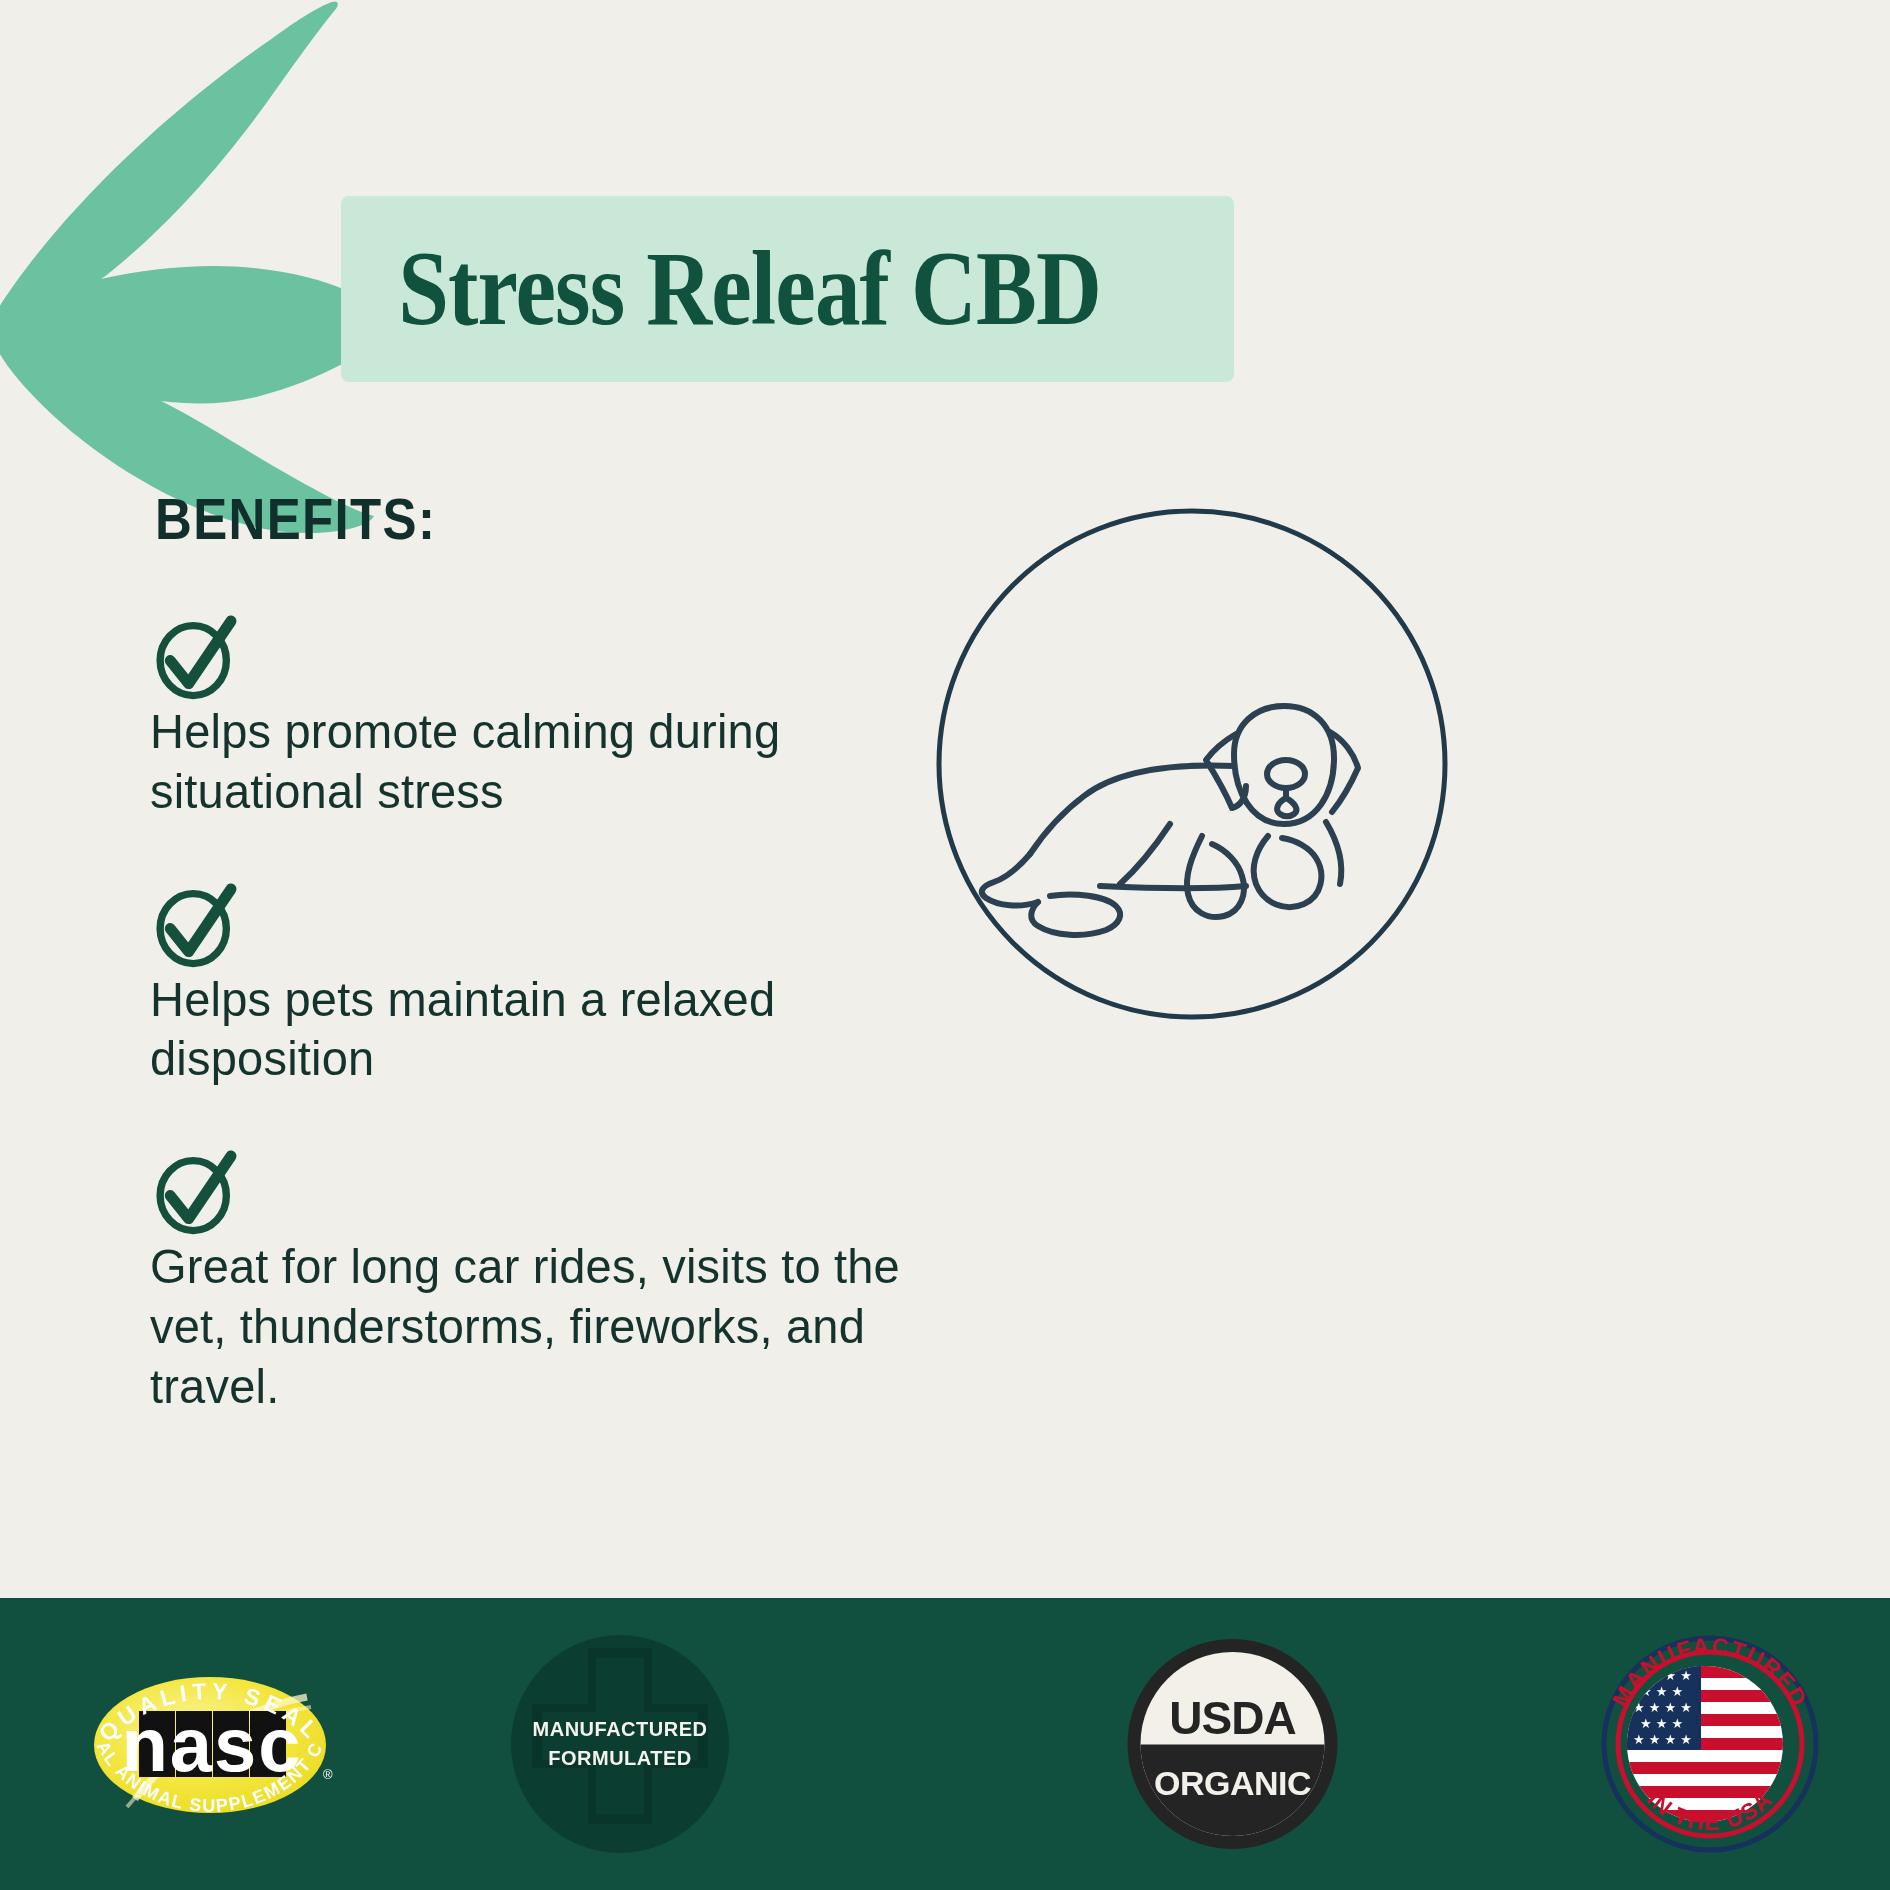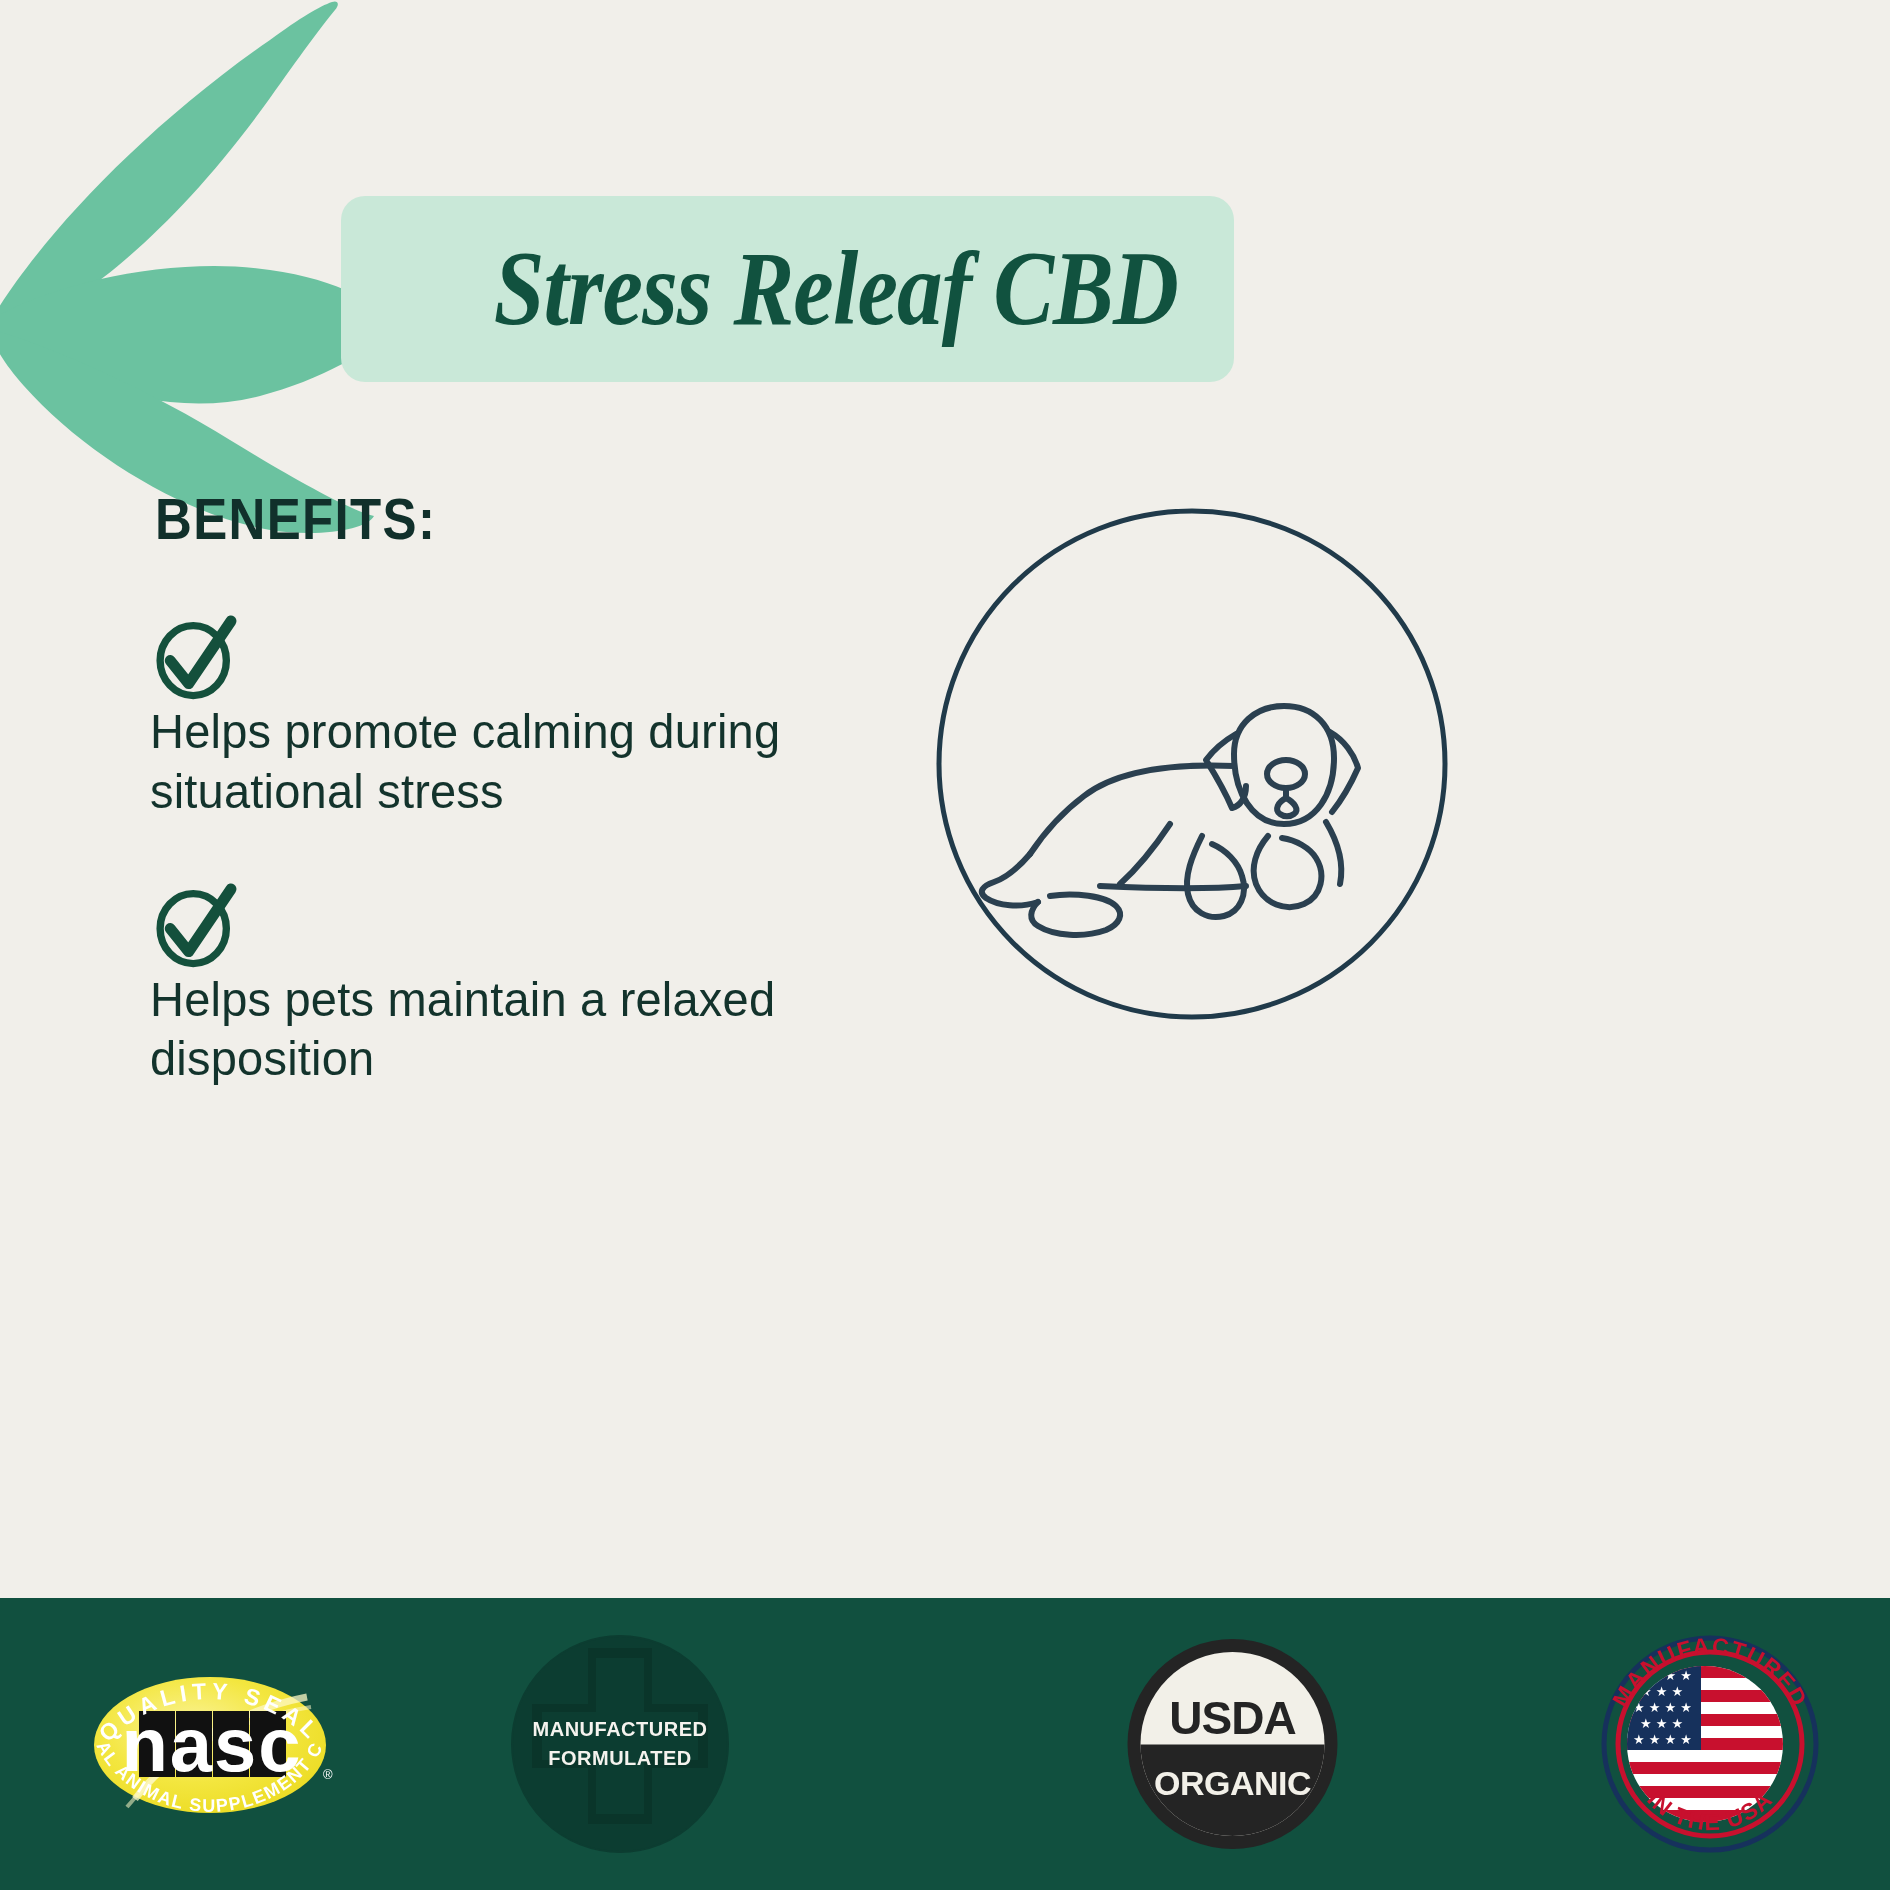--- a/index.html
+++ b/index.html
@@ -34,25 +34,24 @@
   }
 
   
   .title-pill {
     position: absolute;
     left: 341px;
     top: 196px;
     width: 893px;
     height: 186px;
     background: #C9E8D8;
-    border-radius: 24px;
+    border-radius: 8px;
     display: flex;
     align-items: center;
-    justify-content: flex-end;
-    font-style: italic;
+    justify-content: flex-start;
   }
   .title-text {
     font-family: "Liberation Serif", "DejaVu Serif", serif;
     font-weight: bold;
     font-size: 106px;
     line-height: 1;
     color: #11523F;
     letter-spacing: -1px;
     transform: scaleX(0.86);
     transform-origin: center center;
@@ -192,20 +191,29 @@
     <div class="benefit-row">
       <span class="check-icon">
         <svg viewBox="0 0 100 100" width="92" height="92" aria-hidden="true">
           <ellipse cx="47" cy="55" rx="36" ry="38" fill="none" stroke="#14503C" stroke-width="8"></ellipse>
           <path d="M22,55 L42,80 L88,12" fill="none" stroke="#14503C" stroke-width="12" stroke-linecap="round" stroke-linejoin="round"></path>
         </svg>
       </span>
       <span class="benefit-text">Helps pets maintain a relaxed disposition</span>
     </div>
 
+    <div class="benefit-row">
+      <span class="check-icon">
+        <svg viewBox="0 0 100 100" width="92" height="92" aria-hidden="true">
+          <ellipse cx="47" cy="55" rx="36" ry="38" fill="none" stroke="#14503C" stroke-width="8"></ellipse>
+          <path d="M22,55 L42,80 L88,12" fill="none" stroke="#14503C" stroke-width="12" stroke-linecap="round" stroke-linejoin="round"></path>
+        </svg>
+      </span>
+      <span class="benefit-text">Great for long car rides, visits to the vet, thunderstorms, fireworks, and travel.</span>
+    </div>
 
   </div>
 
   <div class="dog-circle">
     <svg viewBox="0 0 516 516" width="516" height="516" aria-hidden="true">
       <circle cx="258" cy="258" r="253" fill="none" stroke="#203A4A" stroke-width="5"></circle>
       <g fill="none" stroke="#2B4050" stroke-width="6" stroke-linecap="round" stroke-linejoin="round">
 
         <path d="M300,248 C300,218 322,200 350,200 C380,200 400,220 400,252
                  C400,288 382,318 350,318 C318,318 300,286 300,248 Z"></path>

